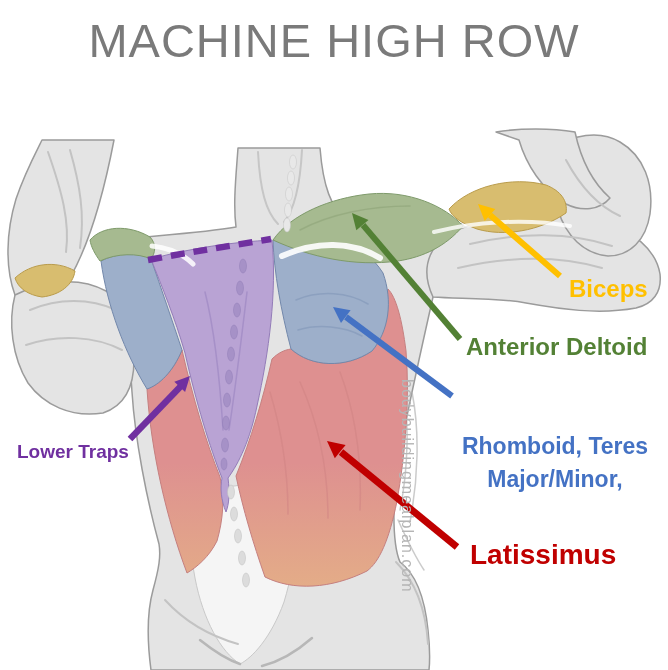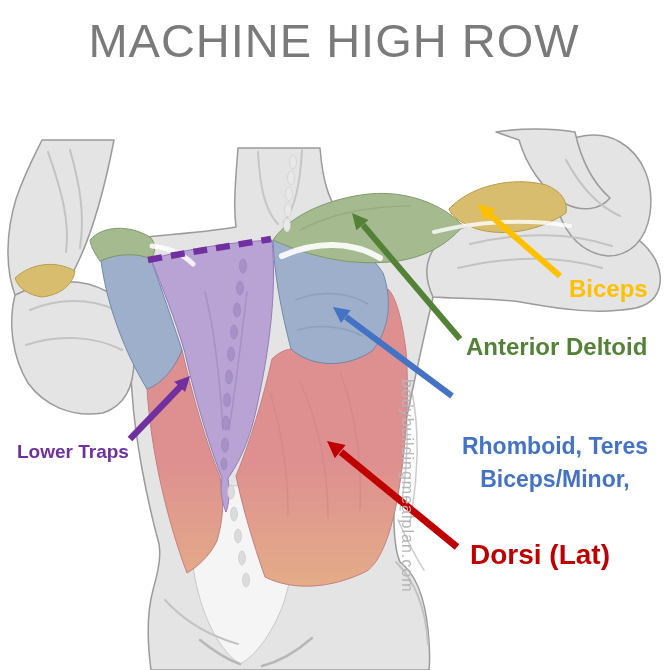--- a/index.html
+++ b/index.html
@@ -191,21 +191,21 @@
     <g>
       <line class="arrow-traps" x1="130" y1="439" x2="181" y2="386" stroke-width="6.5"></line>
       <polygon class="head-traps" points="190,376 185.1,392.1 174.3,381.7"></polygon>
     </g>
   </svg>
 
   <div class="lbl" id="lbl-biceps">Biceps</div>
   <div class="lbl" id="lbl-deltoid">Anterior Deltoid</div>
   <div class="lbl" id="lbl-rhomboid">
     <span class="lbl-line">Rhomboid, Teres</span>
-    <span class="lbl-line">Biceps/Minor,</span>
+    <span class="lbl-line">Major/Minor,</span>
   </div>
   <div class="lbl" id="lbl-traps">Lower Traps</div>
   <div class="lbl" id="lbl-lats">
-    <span class="lbl-line">Dorsi (Lat)</span>
+    <span class="lbl-line">Latissimus</span>
   </div>
 
   <div id="watermark">bodybuildingmealplan.com</div>
 </div>
 
 </body></html>

